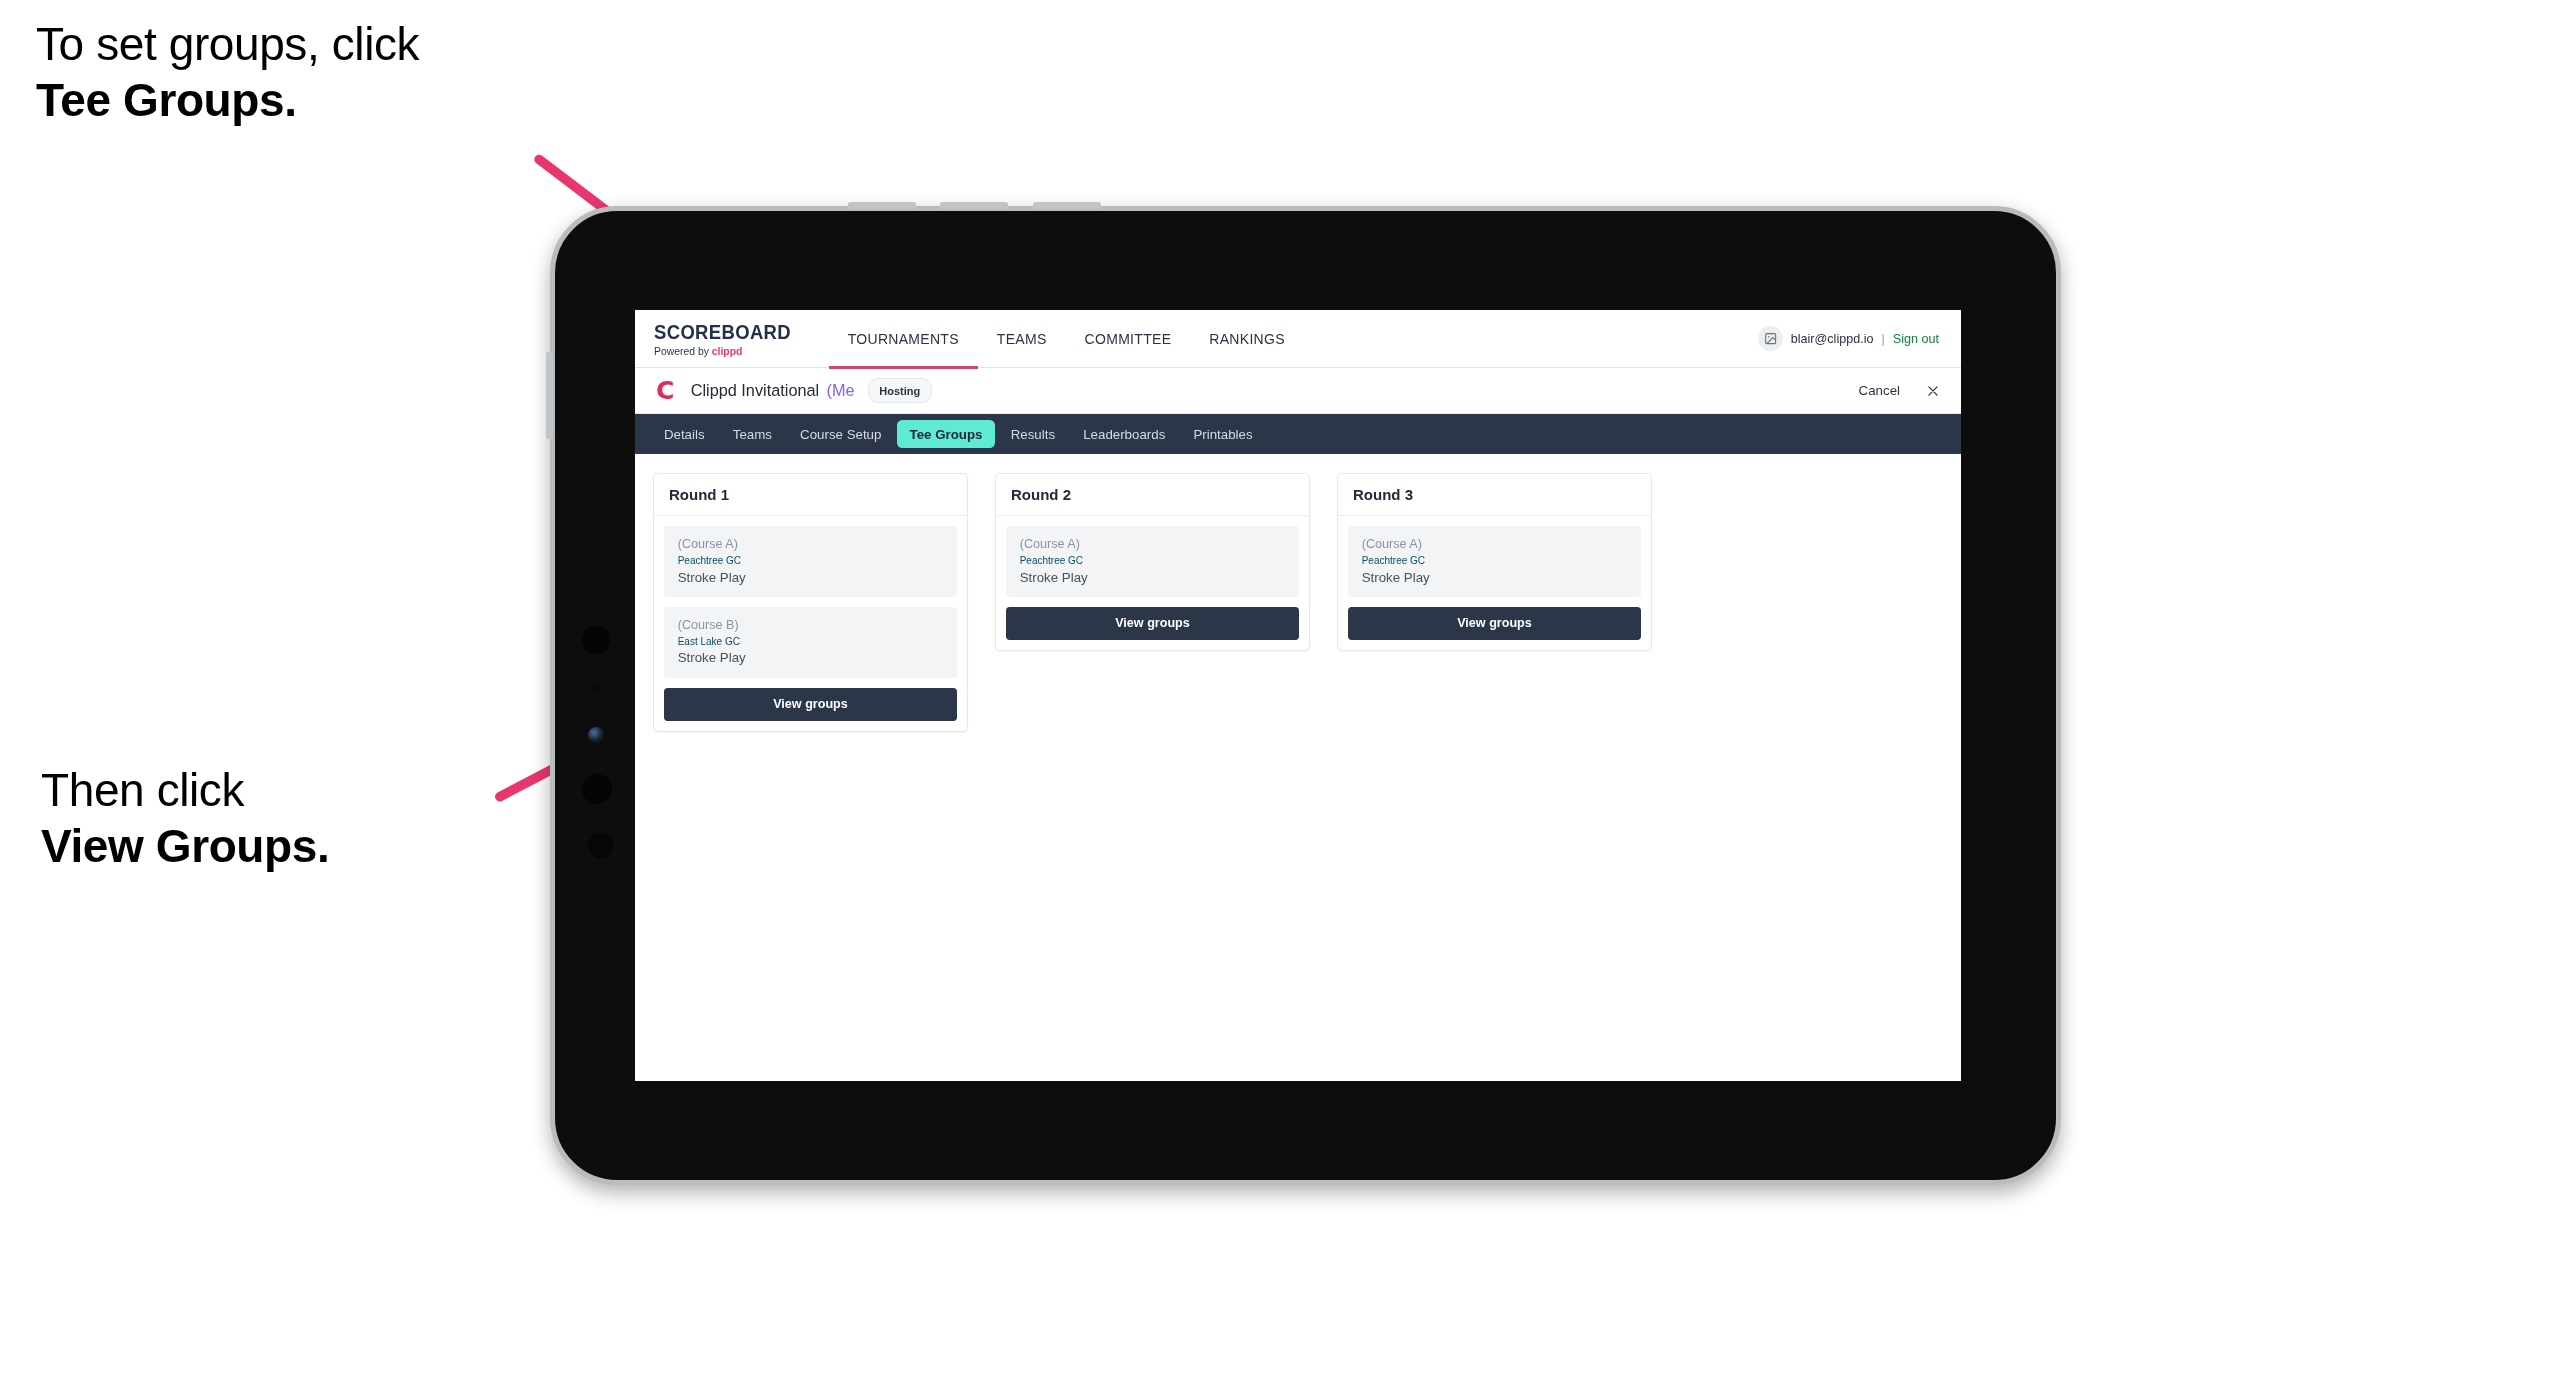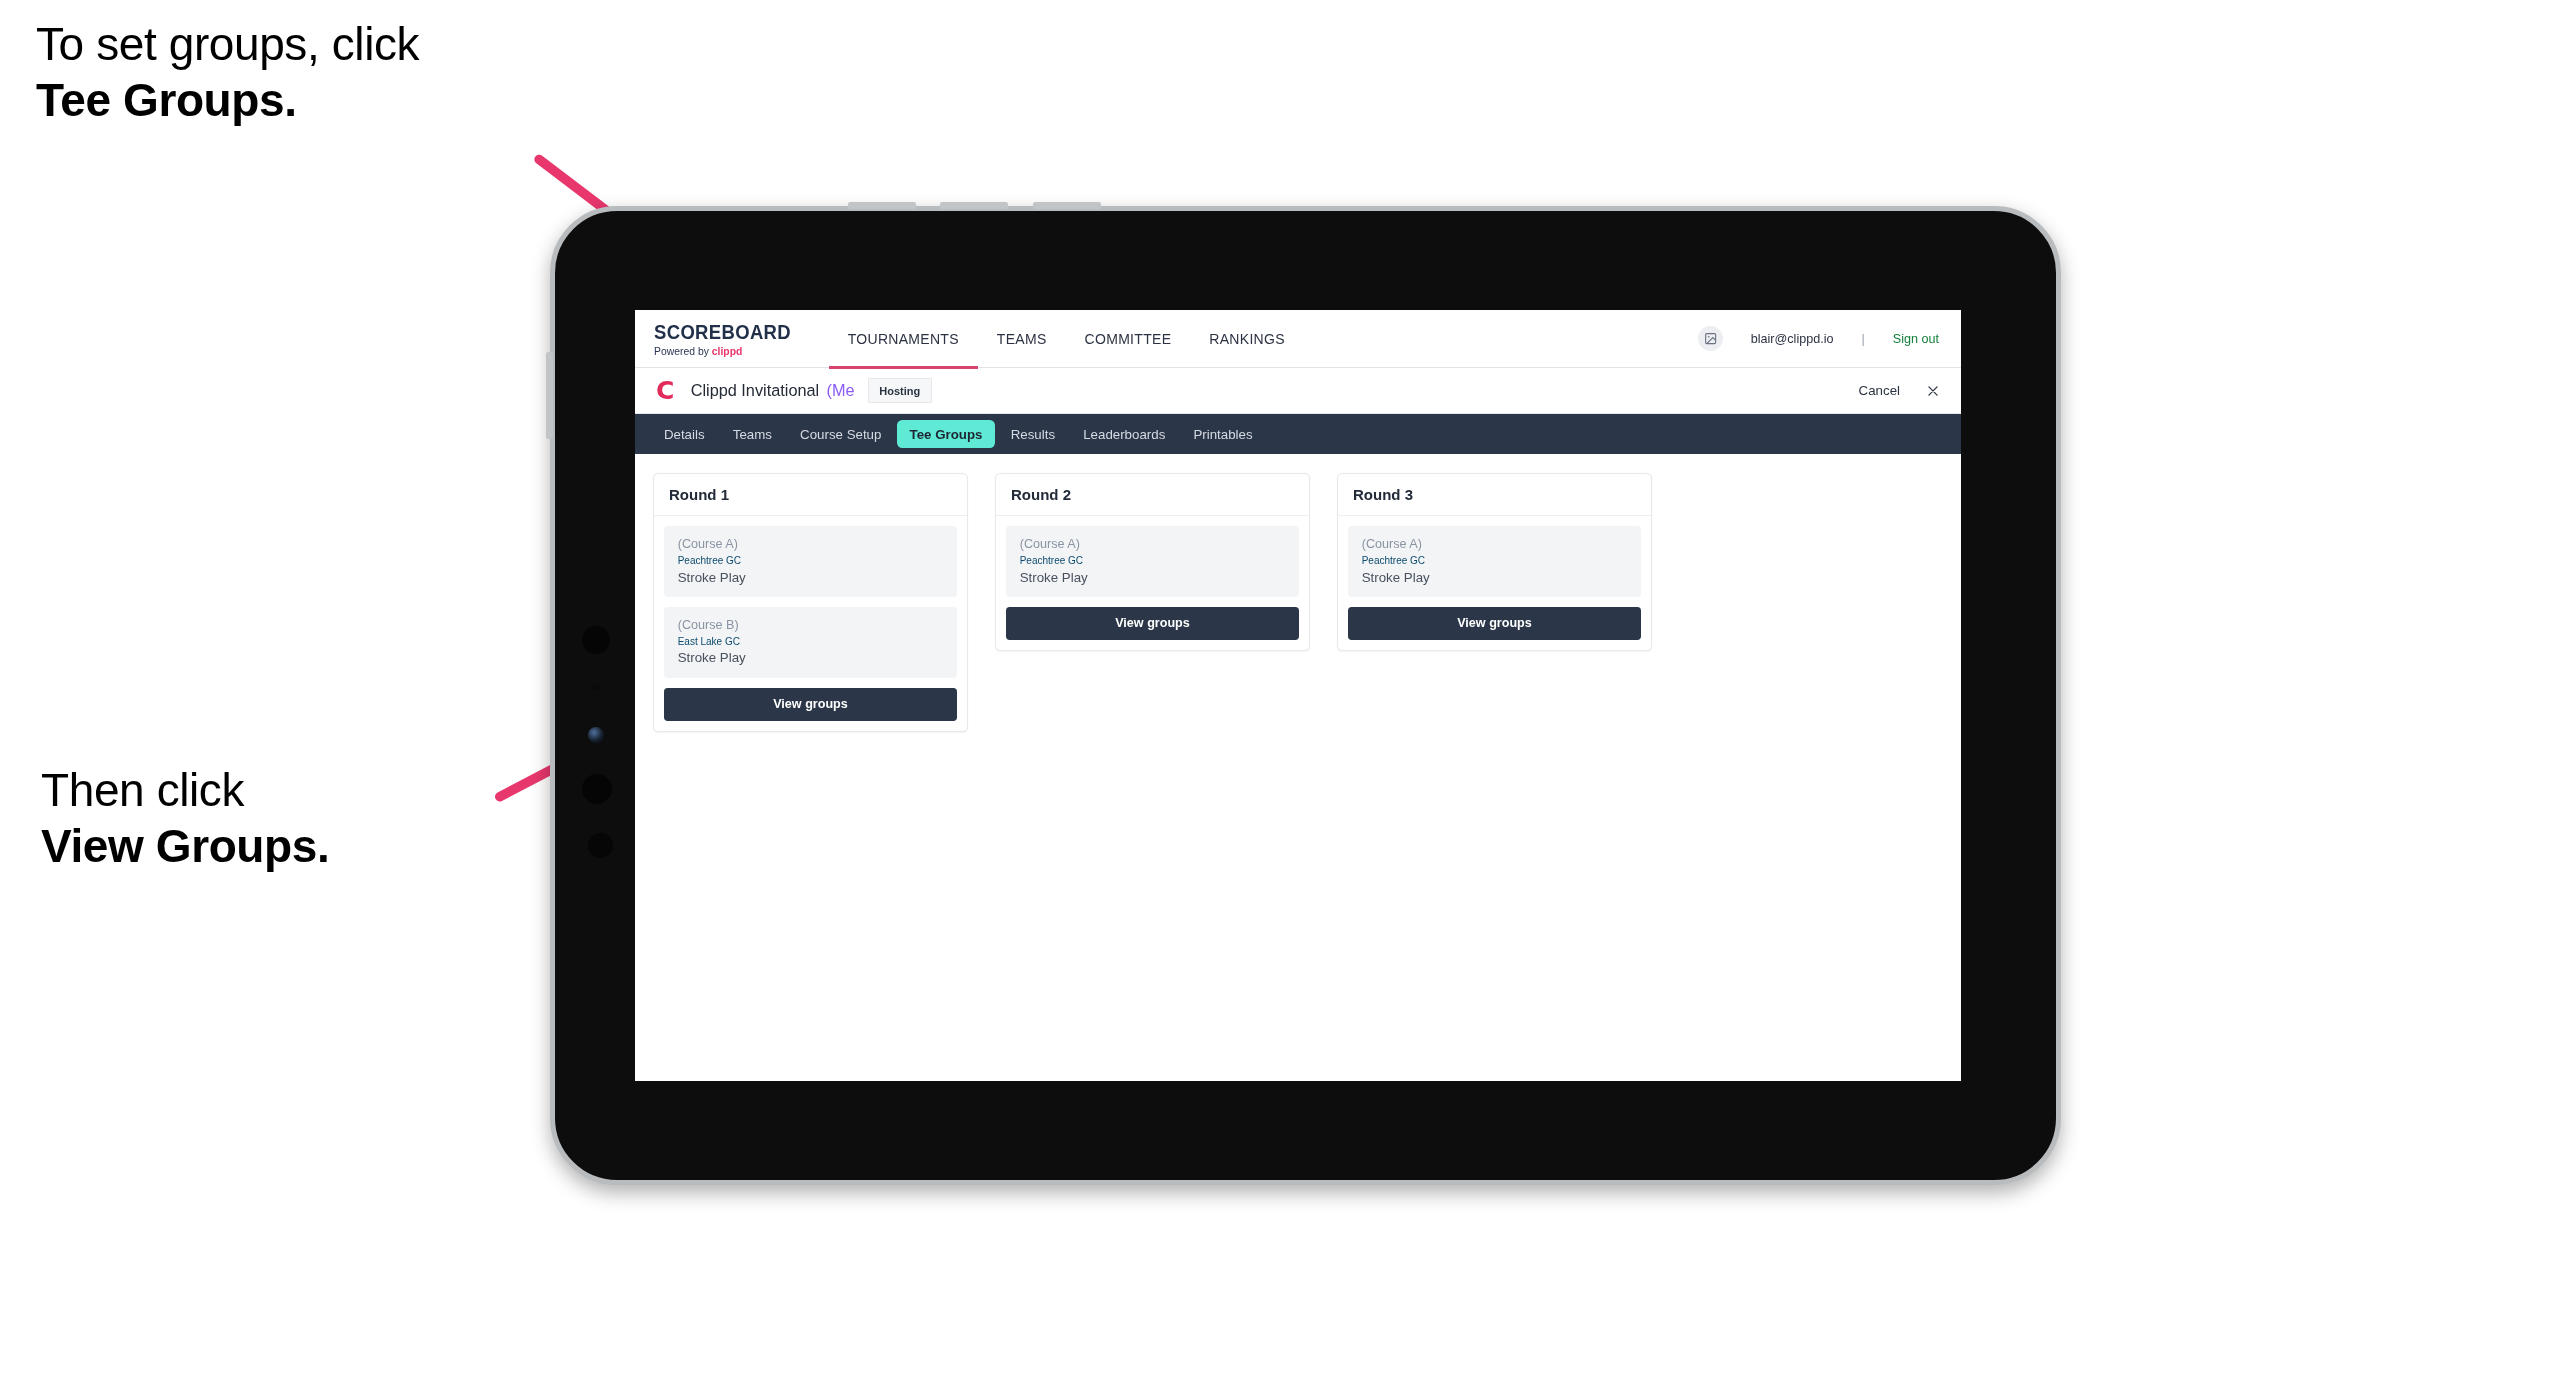--- a/index.html
+++ b/index.html
@@ -99,21 +99,21 @@
     padding: 0 19px;
     font-size: 14px; color: #2b3242; letter-spacing: 0.3px;
     position: relative; cursor: pointer;
   }
   .topnav-item.active::after {
     content: ""; position: absolute; left: 0; right: 0; bottom: -1.5px;
     height: 2.2px; background: #d8436e;
   }
   #header-right {
     margin-left: auto; display: flex; align-items: center;
-    padding-right: 22px; gap: 28px;
+    padding-right: 22px; gap: 8px;
   }
   #avatar {
     width: 25px; height: 25px; border-radius: 50%;
     background: #eceef1; display: flex; align-items: center; justify-content: center;
   }
   #avatar svg { display:block; }
   #user-email { font-size: 12.6px; color: #2b3242; }
   #sep { font-size: 12.6px; color: #9aa0ab; }
   #signout { font-size: 12.6px; color: #15803d; cursor: pointer; }
 
@@ -129,21 +129,21 @@
     font-size: 25px; font-weight: 800; color: #e22a5b;
     font-family: "DejaVu Sans", sans-serif;
     line-height: 1; margin-right: 16.3px;
   }
   #tourn-name { font-size: 16.3px; color: #232a36; }
   #tourn-sub  { font-size: 16.3px; color: #8b5cf6; margin-left: 7.4px; }
   #hosting-badge {
     margin-left: 13.3px;
     font-size: 11px; font-weight: 700; color: #2b3242;
     background: #f6f7f8; border: 0.7px solid #e6e7ea;
-    border-radius: 1px; padding: 5.2px 10.4px;
+    border-radius: 10px; padding: 5.2px 10.4px;
   }
   #cancel-btn {
     margin-left: auto; display: flex; align-items: center; gap: 26px;
     font-size: 13.3px; color: #2b3242; cursor: pointer;
   }
 
   
   #tabbar {
     height: 40px;
     background: #2b3748;

